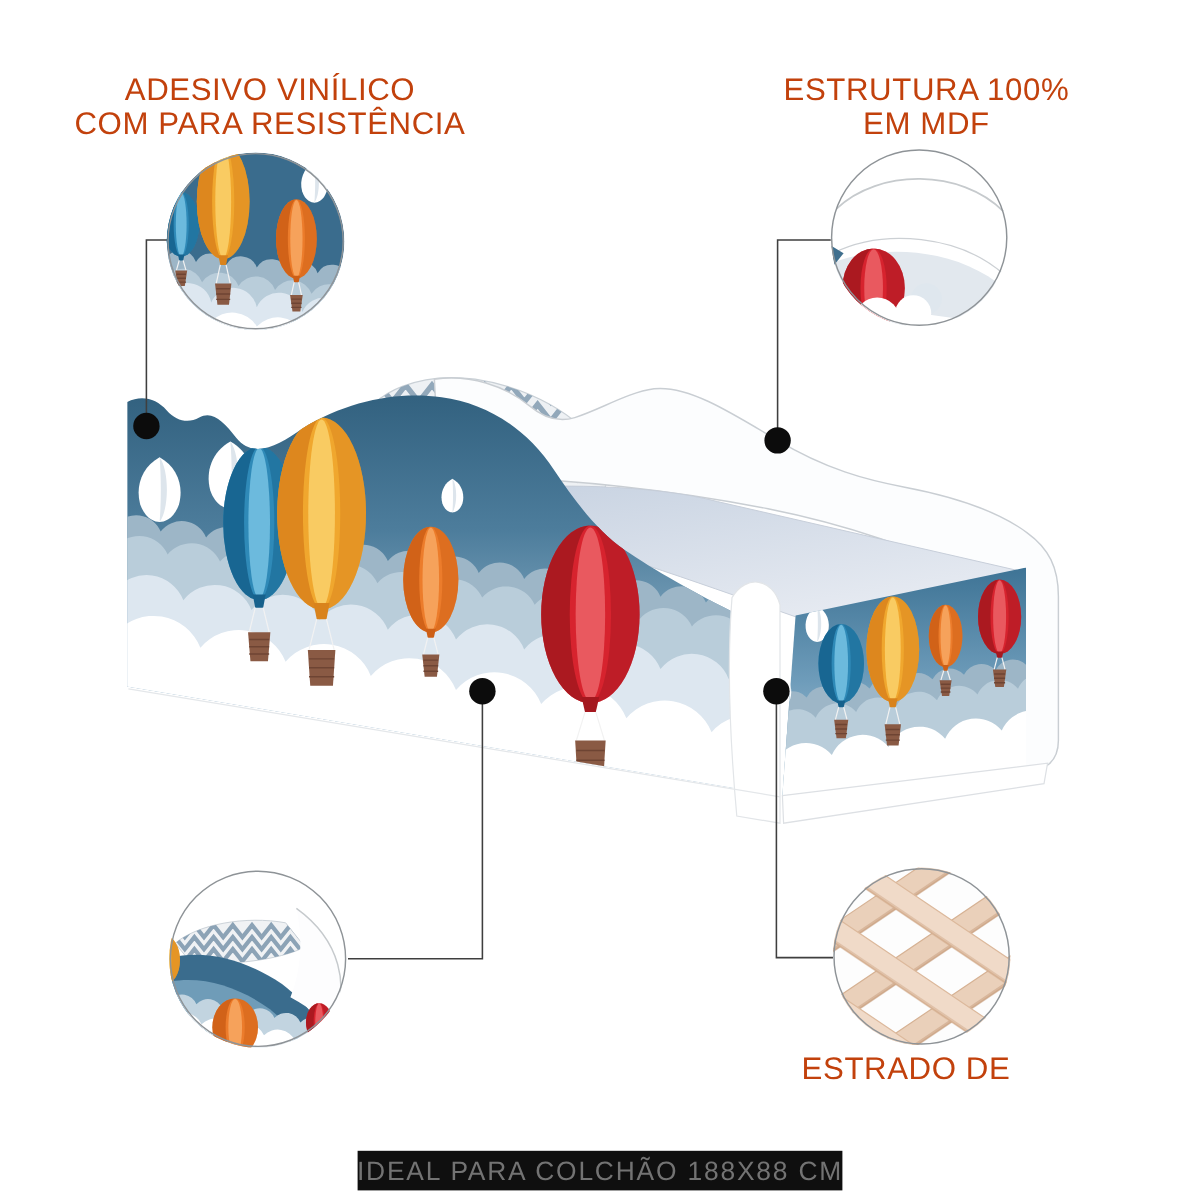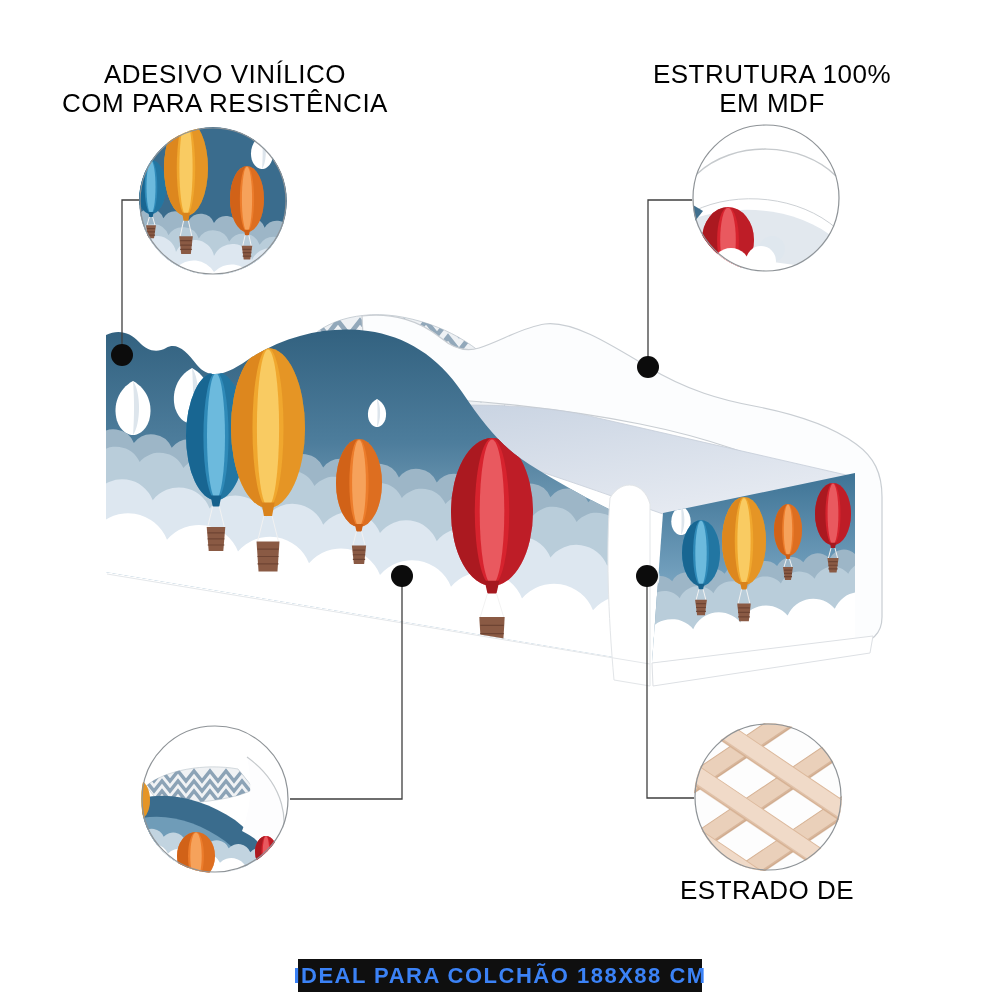--- a/index.html
+++ b/index.html
@@ -1,27 +1,27 @@
 <!DOCTYPE html>
 <html><head>
 <meta charset="utf-8">
 <style>
   html,body{margin:0;padding:0;background:#fff;}
   #stage{position:relative;width:1000px;height:1000px;background:#fff;overflow:hidden;
          font-family:"Liberation Sans", sans-serif;}
   #scene{position:absolute;left:0;top:0;}
-  .callout-label{position:absolute;text-align:center;color:#000000;font-size:26px;
+  .callout-label{position:absolute;text-align:center;color:#c2410c;font-size:26px;
                  line-height:29px;letter-spacing:.5px;font-weight:400;white-space:nowrap;}
   .lbl-tl{left:45px;top:60px;width:360px;}
   .lbl-tr{left:592px;top:60px;width:360px;}
   .lbl-bl{left:35px;top:876px;width:360px;}
-  .lbl-br{left:587px;top:876px;width:360px;text-align:center;}
+  .lbl-br{left:575px;top:876px;width:360px;text-align:center;}
   .banner{position:absolute;left:298px;top:959px;width:404px;height:33px;background:#0f0f0f;
-          color:#3b82f6;display:flex;align-items:center;justify-content:center;
-          font-size:22px;letter-spacing:1.5px;font-weight:700;white-space:nowrap;}
+          color:#737373;display:flex;align-items:center;justify-content:center;
+          font-size:22px;letter-spacing:1.5px;font-weight:400;white-space:nowrap;}
 </style>
 </head>
 <body>
 
 <div id="stage">
 
 <svg id="scene" viewBox="0 0 1000 1000" width="1000" height="1000">
   <defs>
     <linearGradient id="gSkyL" x1="0" y1="0" x2="0" y2="1">
       <stop offset="0" stop-color="#305f7d"></stop>

